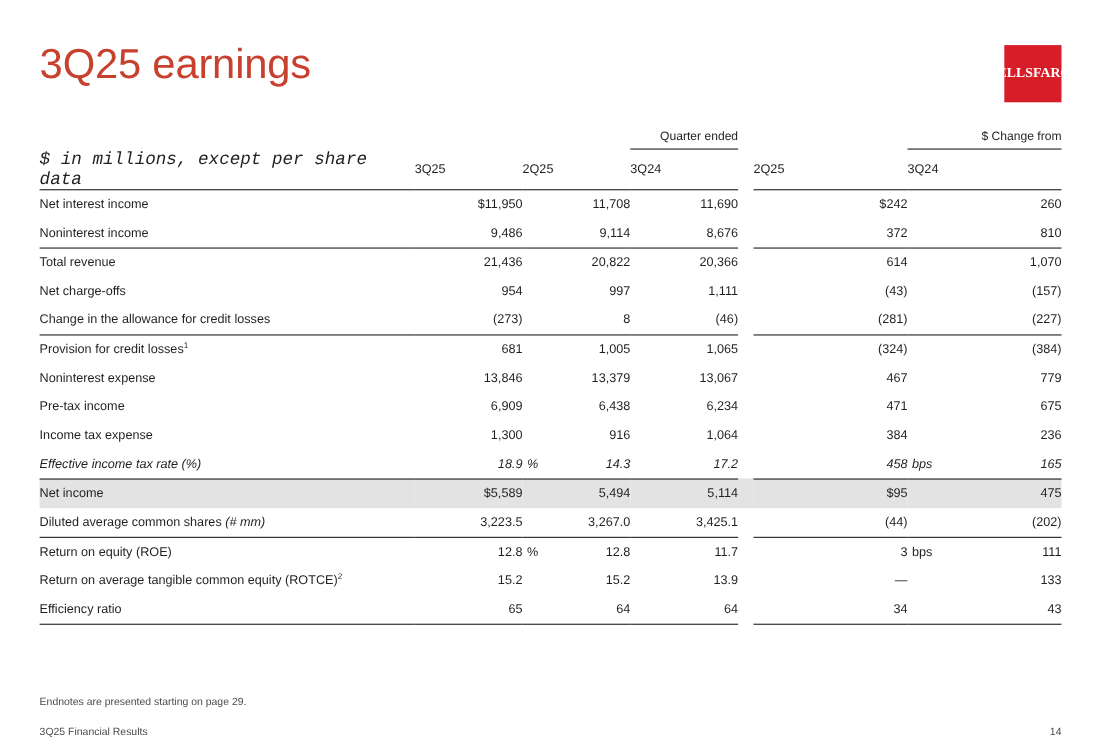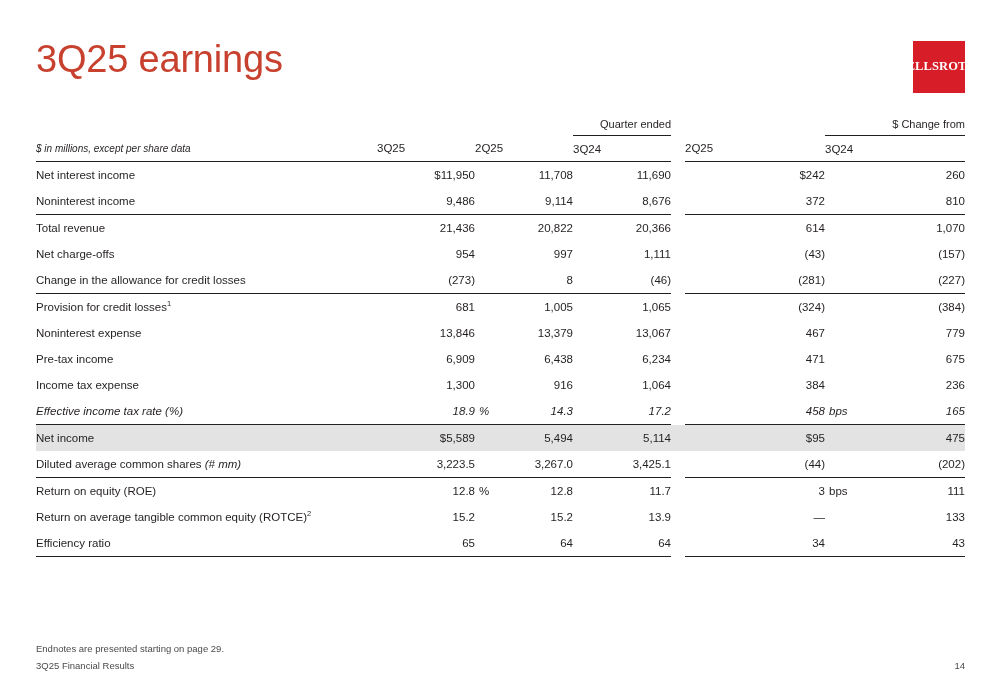--- a/index.html
+++ b/index.html
@@ -95,21 +95,22 @@
     padding-right: 2px;
     border-bottom: 1.4px solid #231f20;
     font-size: 11.5px;
   }
   tr.col-head td.ch-unit {
     font-weight: 400;
     font-style: italic;
     text-align: left;
     padding-right: 0;
     padding-left: 2px;
-    font-size: 10px;
+    font-size: 16px;
+    font-family: Liberation Mono, monospace;
   }
   tr.col-head td.ch-gap { border-bottom: none; }
 
   
   tr.data-row td { height: 26px; }
   td.lbl {
     text-align: left;
     padding-left: 2px;
     white-space: nowrap;
   }
@@ -159,38 +160,38 @@
 
   
   #slide-footer {
     position: absolute;
     left: 36px;
     bottom: 14px;
     width: 929px;
     font-size: 9.5px;
     color: #4a4a4a;
   }
-  #endnote-text { margin-bottom: 6px; }
+  #endnote-text { margin-bottom: 16px; }
   #footer-row {
     display: flex;
     justify-content: space-between;
     align-items: baseline;
     gap: 42px;
   }
   #footer-doc-title { font-size: 9.5px; color: #4a4a4a; }
   #page-number { font-size: 9.5px; color: #4a4a4a; }
 </style>
 </head>
 <body>
 
 <div id="slide-header">
   <div id="page-title">3Q25 earnings</div>
   <div id="brand-logo">
     <span class="logo-line">WELLS</span>
-    <span class="logo-line">ROTCE</span>
+    <span class="logo-line">FARGO</span>
   </div>
 </div>
 
 <table id="earnings-table">
   <colgroup>
     <col class="c-label">
       <col class="c-q1">
       <col class="c-q2">
       <col class="c-q3">
     <col class="c-gap">

